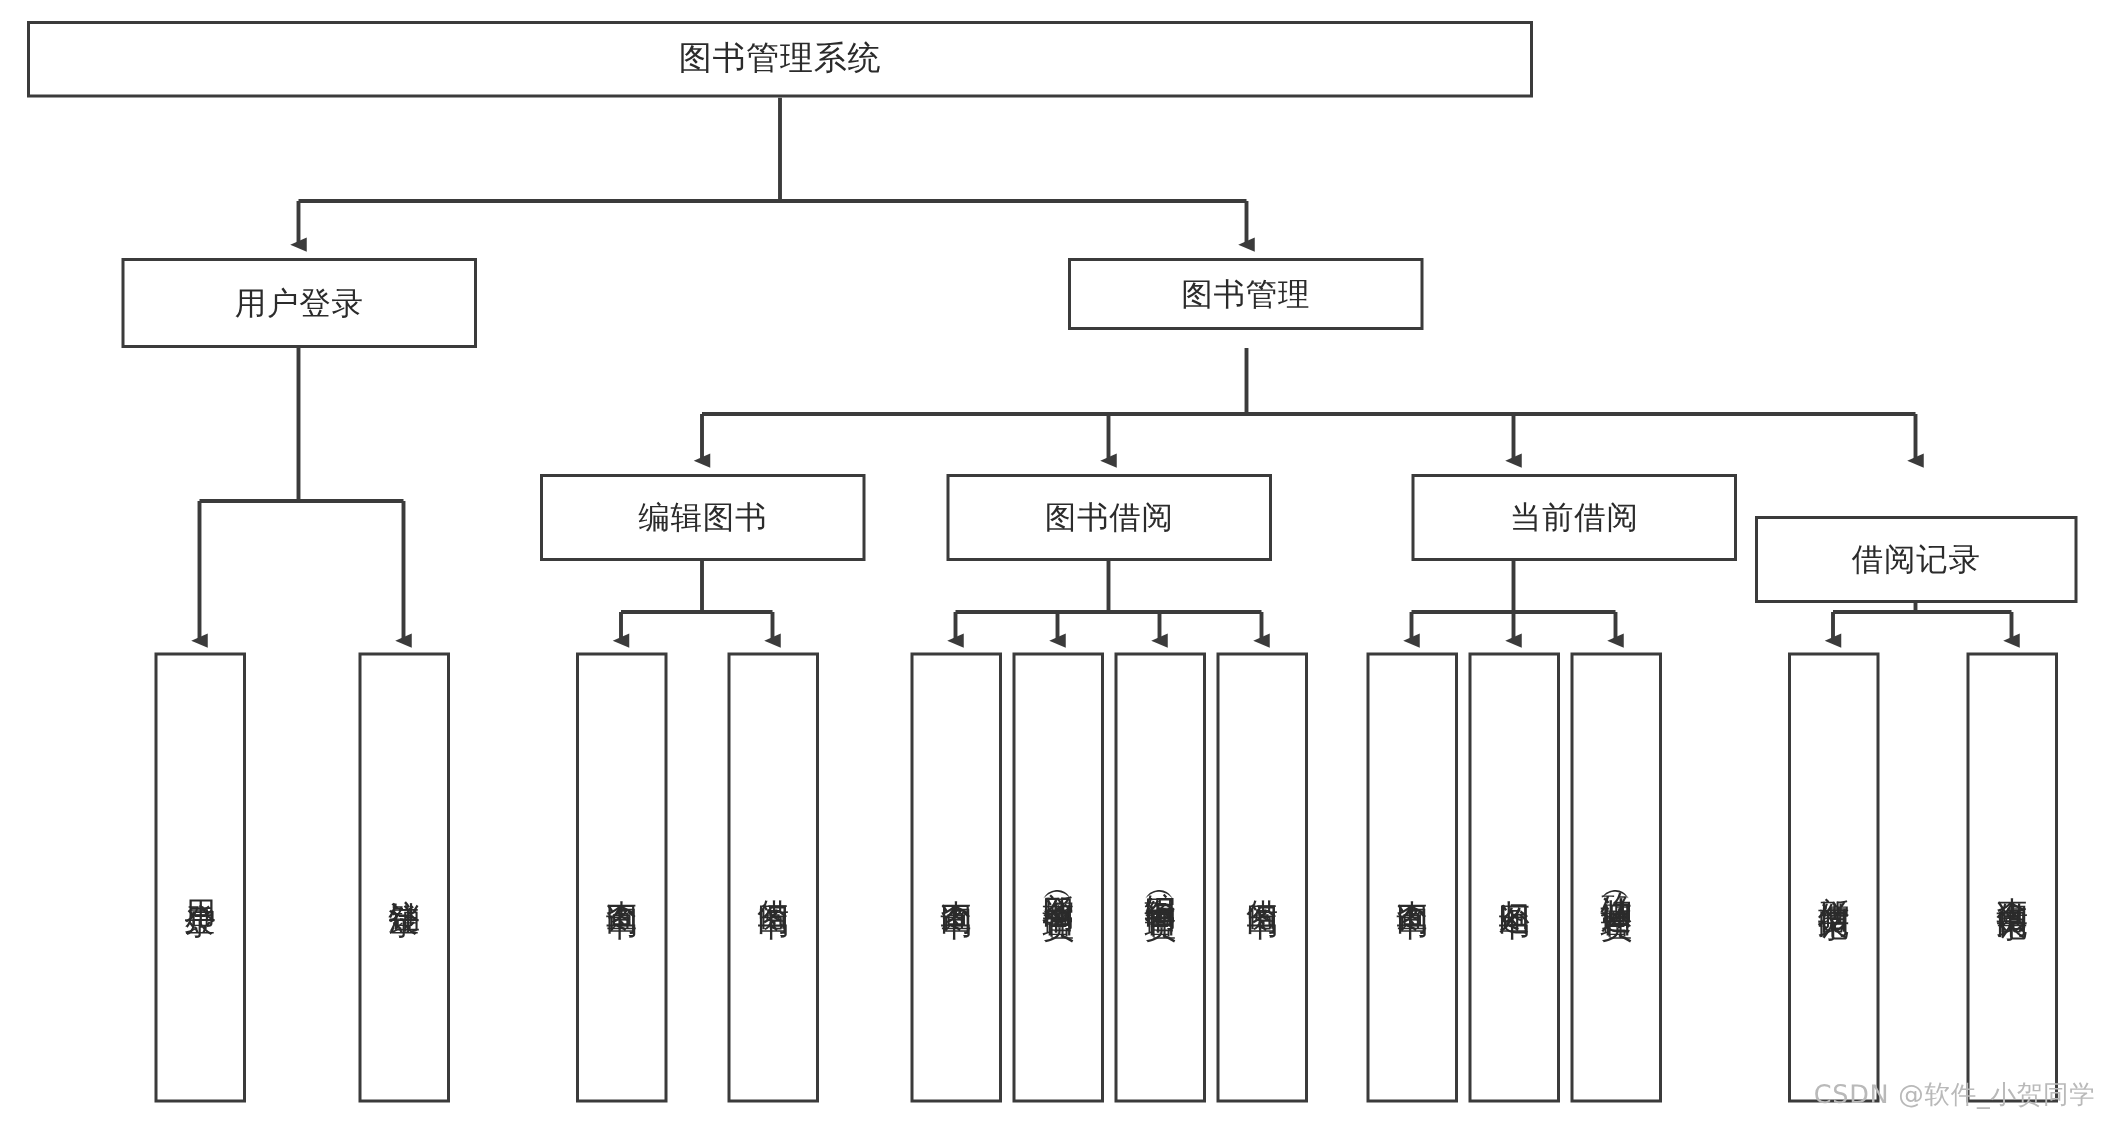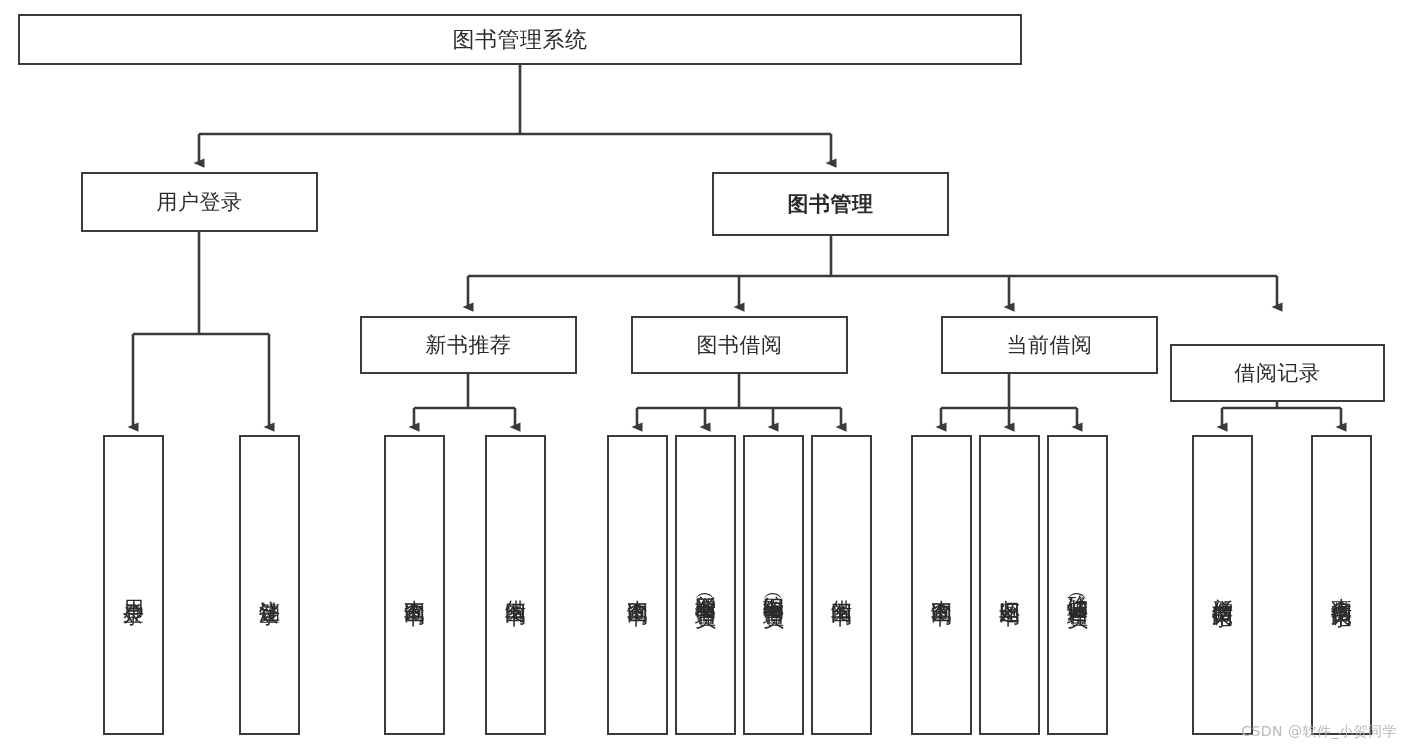--- a/index.html
+++ b/index.html
@@ -61,21 +61,21 @@
     text-orientation: upright;
     font-size: 21px;
     line-height: 1.05;
     letter-spacing: 2px;
     white-space: nowrap;
   }
   .watermark {
     position: absolute;
     right: 8px;
     bottom: 6px;
-    font-size: 14px;
+    font-size: 17px;
     color: #b9b9b9;
     font-family: "DejaVu Sans", "Liberation Sans", sans-serif;
     letter-spacing: 0.5px;
     user-select: none;
     white-space: nowrap;
     margin-left: 12px;
   }
 </style>
 </head>
 <body>
@@ -136,26 +136,26 @@
   </svg>
 
   <div class="node horiz root" style="left:18px; top:14px; width:1004px; height:51px;">
     <span class="label">图书管理系统</span>
   </div>
 
   <div class="node horiz" style="left:81px; top:172px; width:237px; height:60px;">
     <span class="label">用户登录</span>
   </div>
 
-  <div class="node horiz" style="left:712px; top:172px; width:237px; height:64px;font-weight:bold;">
+  <div class="node horiz" style="left:712px; top:172px; width:237px; height:48px;">
     <span class="label">图书管理</span>
   </div>
 
   <div class="node horiz" style="left:360px; top:316px; width:217px; height:58px;">
-    <span class="label">新书推荐</span>
+    <span class="label">编辑图书</span>
   </div>
 
   <div class="node horiz" style="left:631px; top:316px; width:217px; height:58px;">
     <span class="label">图书借阅</span>
   </div>
 
   <div class="node horiz" style="left:901px; top:316px; width:217px; height:58px;margin-left:40px;">
     <span class="label">当前借阅</span>
   </div>
 

